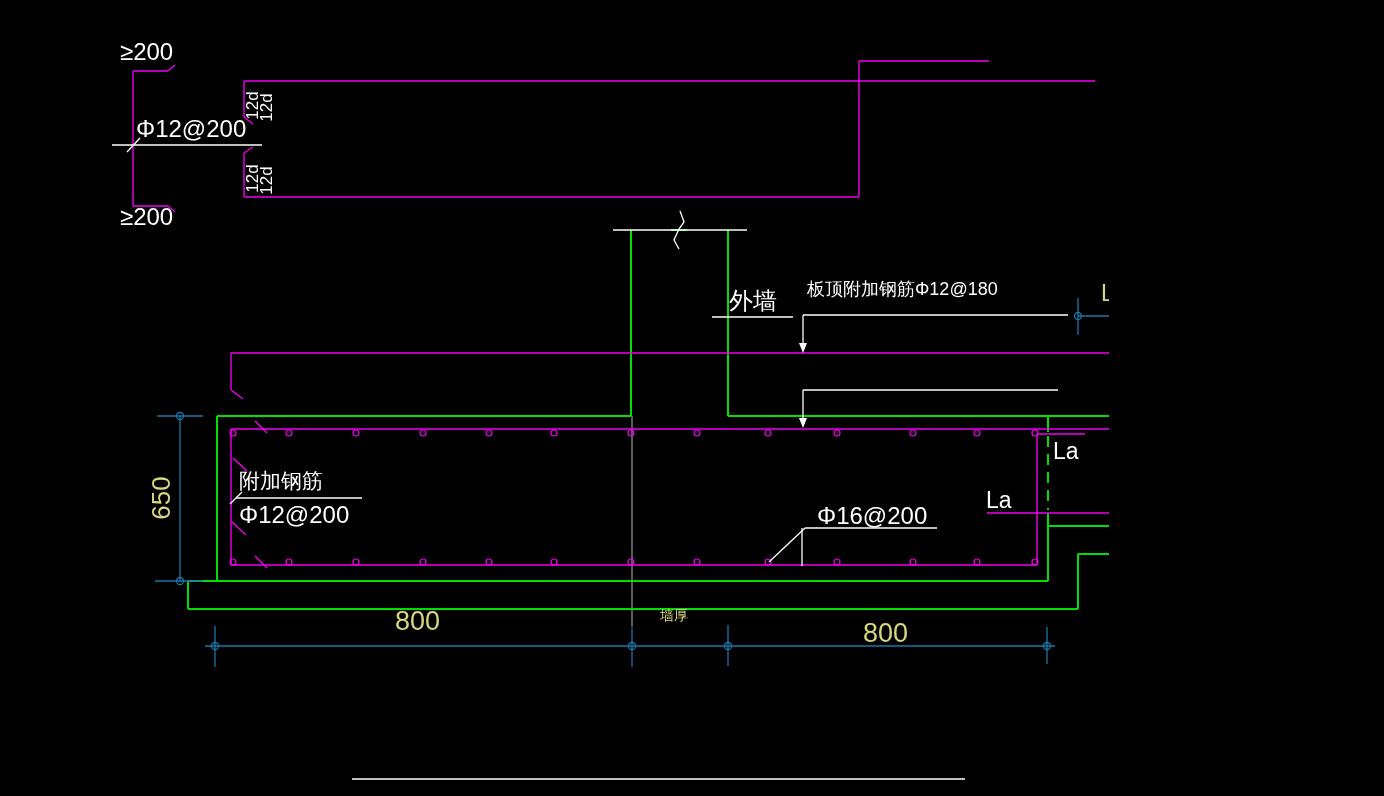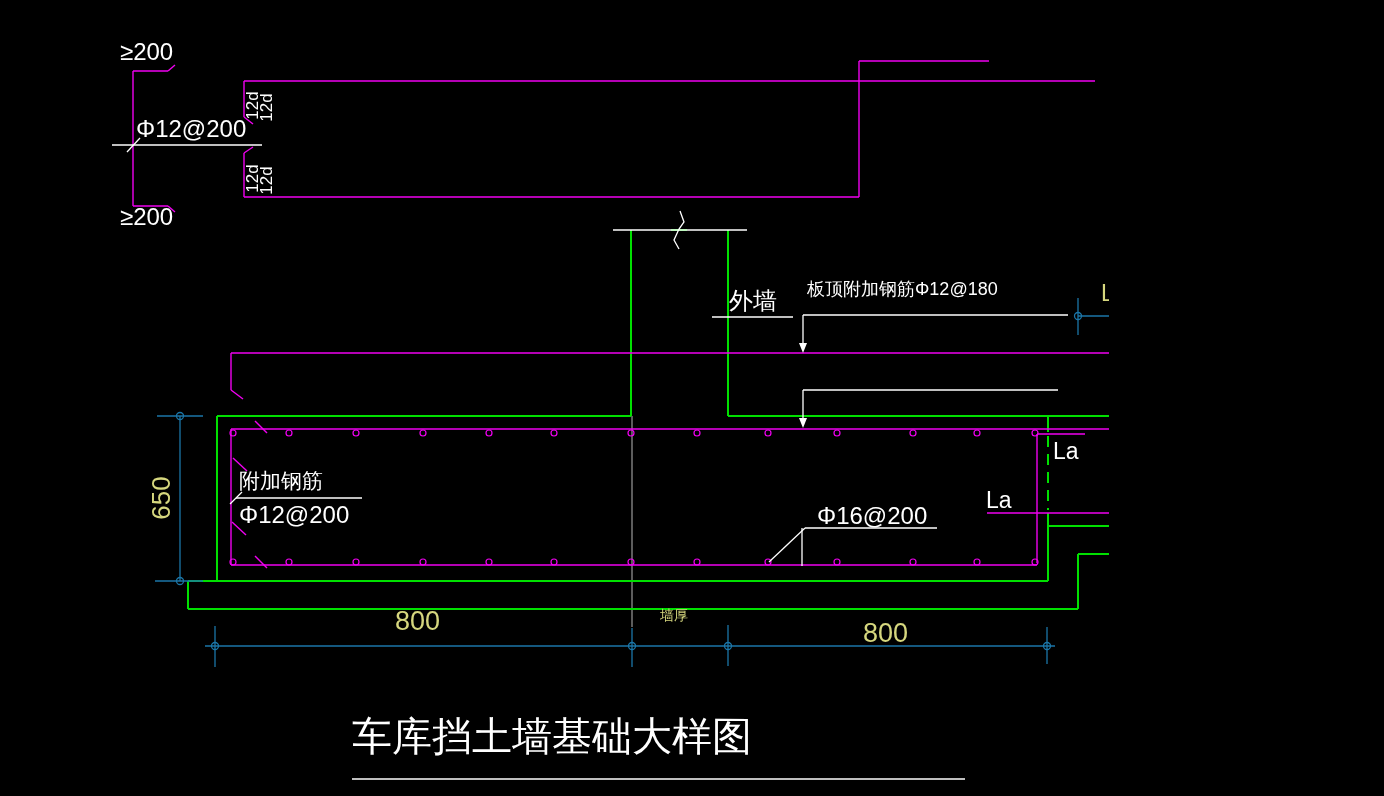--- a/index.html
+++ b/index.html
@@ -195,15 +195,14 @@
   <div class="lbl" style="left:986px;top:489px;font-size:23px;">La</div>
 
   <div class="lbl yellow rot" style="left:131px;top:485px;width:60px;font-size:26px;">650</div>
 
   <div class="lbl yellow" style="left:395px;top:608px;font-size:27px;">800</div>
 
   <div class="lbl yellow" style="left:660px;top:608px;font-size:14px;">墙厚</div>
 
   <div class="lbl yellow" style="left:863px;top:620px;font-size:27px;">800</div>
 
-  <div class="lbl title" style="left:352px;top:716px;font-size:40px;">车库挡土墙基础大样图</div>
 
 </div>
 
 </body></html>

